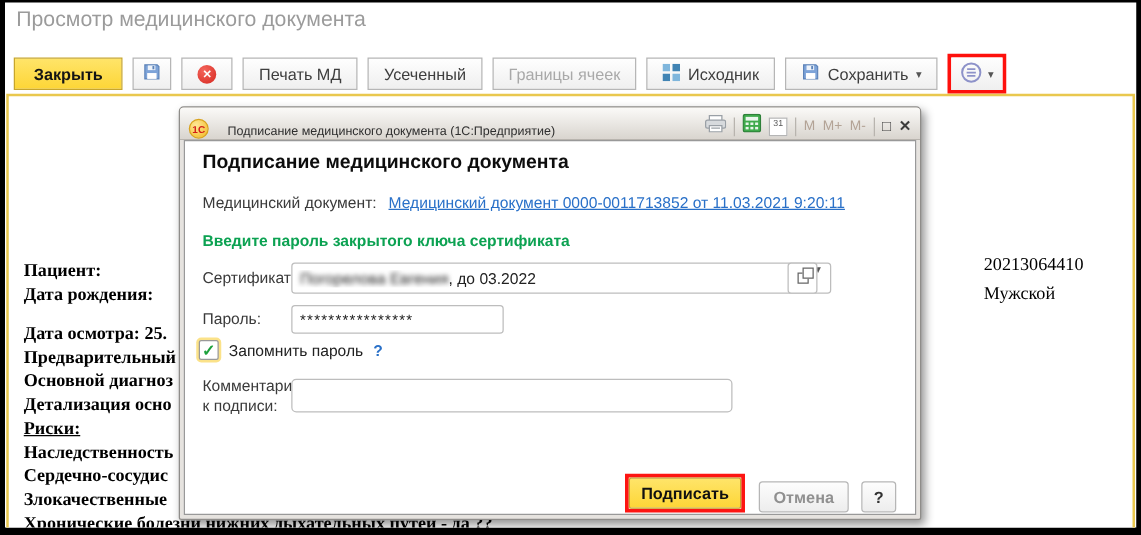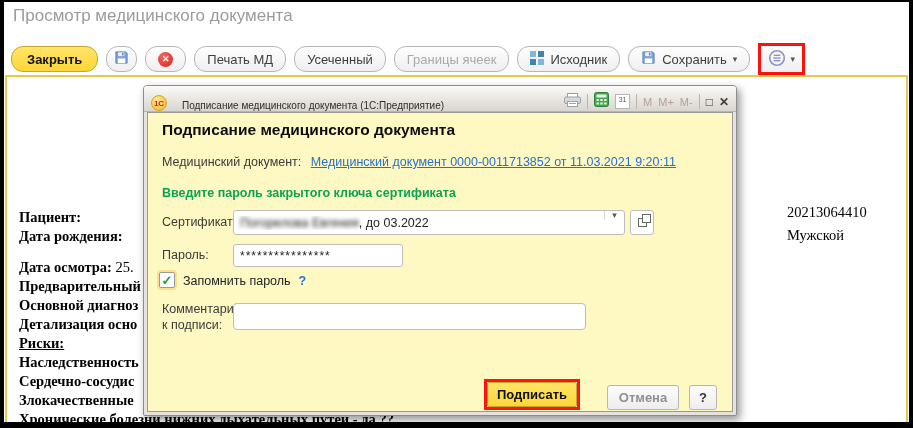--- a/index.html
+++ b/index.html
@@ -5,36 +5,36 @@
   * { margin:0; padding:0; box-sizing:border-box; }
   html,body { width:913px; height:428px; }
   body { background:#000; position:relative; font-family:"Liberation Sans", sans-serif; overflow:hidden; }
   .frame { position:absolute; left:4px; top:2px; right:4px; bottom:6px; background:#fff; overflow:hidden; }
 
   .win-title { position:absolute; left:9px; top:4px; font-size:17px; color:#9b9b9b; white-space:nowrap; }
 
   
   .toolbar { position:absolute; left:7px; top:43px; height:28px; display:flex; align-items:center; gap:8px; }
   .tbtn { height:26px; display:inline-flex; align-items:center; gap:6px; padding:0 12px;
-          background:linear-gradient(#fefefe,#efefef); border:1px solid #b6b6b6; border-radius:12px;
+          background:linear-gradient(#fefefe,#efefef); border:1px solid #b6b6b6; border-radius:0;
           font-size:13px; color:#3e3e3e; white-space:nowrap; cursor:default; }
   .tbtn.yellow { background:linear-gradient(#ffe469,#fdd637); border-color:#c8a62c; font-weight:bold; color:#141414; padding:0 15px; }
   .tbtn.disabled { color:#a9a9a9; }
   .tbtn.icon-only { padding:0 7px; }
   .dd-arrow { font-size:9px; color:#555; line-height:1; }
   .circle-x { width:15px; height:15px; border-radius:50%; background:radial-gradient(circle at 35% 30%, #f4655c, #d6281f);
               color:#fff; font-size:9px; font-weight:bold; display:flex; align-items:center; justify-content:center; }
   .red-box { border:3px solid #fe100c; display:inline-flex; }
 
   
   .doc-area { position:absolute; left:1px; right:1px; top:73px; bottom:-3px; border:2px solid #e9c84e; background:#fff; }
   .doc-lines { position:absolute; left:12px; top:131px; font-family:"Liberation Serif", serif; font-weight:bold;
                font-size:14.5px; line-height:19px; color:#000; white-space:nowrap; }
   .doc-spacer { height:12px; }
-  .exam-value { font-weight:normal; }
+  .exam-value { font-weight:bold; }
   .risks-label { text-decoration:underline; }
   .doc-right { position:absolute; left:780px; top:124px; font-family:"Liberation Serif", serif;
                font-size:14.5px; line-height:23px; color:#000; }
 
   
   .dialog { position:absolute; left:139px; top:83px; width:594px; height:331px; background:#e6e3df;
             border:1px solid #8f8d8a; border-radius:4px 4px 2px 2px; box-shadow:3px 4px 8px rgba(0,0,0,.42); z-index:10; }
   .dlg-titlebar { position:absolute; left:0; right:0; top:0; height:26px;
                   background:linear-gradient(#fbfaf8,#d9d5cf); border-bottom:1px solid #b8b4ae;
                   border-radius:3px 3px 0 0; display:flex; align-items:flex-end; padding:0 7px; gap:15px; }
@@ -43,46 +43,46 @@
                color:#d21e18; font-size:8px; font-weight:bold; display:flex; align-items:center; justify-content:center; }
   .dlg-title { font-size:10px; color:#2e2e2e; white-space:nowrap; }
   .tb-icons { margin-left:auto; display:flex; align-items:center; gap:6px; }
   .tb-sep { width:1px; height:15px; background:#b8b4ae; }
   .m-txt { font-size:11px; color:#b3a396; }
   .glyph-btn { font-size:12px; color:#3c3c3c; font-weight:bold; line-height:1; }
   .cal-icon { width:15px; height:15px; background:#fff; border:1px solid #b5b5b5; overflow:hidden; }
   .cal-top { height:4px; background:#e8663c; }
   .cal-num { font-size:7px; color:#555; text-align:center; line-height:9px; }
 
-  .dlg-body { position:absolute; left:3px; right:3px; top:26px; bottom:3px; background:#fef9c3; border:1px solid #999; }
+  .dlg-body { position:absolute; left:3px; right:3px; top:26px; bottom:3px; background:#ffffff; border:1px solid #999; }
 
   .dlg-header { position:absolute; left:14px; top:8px; font-size:15.5px; font-weight:bold; color:#0d0d0d; white-space:nowrap; }
   .doc-row { position:absolute; left:14px; top:42px; font-size:12.5px; color:#3a3a3a; white-space:nowrap; }
   .doc-link { color:#2970c8; text-decoration:underline; margin-left:6px; cursor:pointer; }
   .prompt { position:absolute; left:14px; top:73px; font-size:12.5px; font-weight:bold; color:#0ca252; }
   .lbl { position:absolute; font-size:12.5px; color:#3a3a3a; }
   .field { border:1px solid #bdbdbd; border-radius:3px; background:#fff; }
-  .cert-field { position:absolute; left:85px; top:97px; width:392px; height:25px; display:flex; align-items:flex-start; }
+  .cert-field { position:absolute; left:85px; top:97px; width:432px; height:25px; display:flex; align-items:flex-start; }
   .cert-text { flex:1; padding:0 6px; font-size:12.5px; color:#222; white-space:nowrap; overflow:hidden; align-self:center; }
   .blurred { filter:blur(2px); }
   .dd-zone { width:20px; border-left:1px solid #d6d6d6; display:flex; align-items:center; justify-content:center; }
   .open-btn { position:absolute; left:482px; top:97px; width:24px; height:25px; display:flex; align-items:center; justify-content:center; }
   .open-icon { position:relative; width:9px; height:9px; border:1px solid #666; }
   .open-icon::after { content:""; position:absolute; left:3px; top:-5px; width:7px; height:7px; border:1px solid #666; background:#fff; }
   .pass-input { position:absolute; left:85px; top:131px; width:170px; height:23px; padding:0 6px;
                 font-family:"Liberation Sans", sans-serif; font-size:12px; color:#222; letter-spacing:1px; outline:none; }
   .chk { position:absolute; left:11px; top:159px; width:16px; height:16px; background:#fff; border:1px solid #9a9a9a;
          border-radius:2px; box-shadow:0 0 0 2px #fbe289; display:flex; align-items:center; justify-content:center;
          color:#1da13c; font-weight:bold; font-size:13px; }
   .remember-row { position:absolute; left:35px; top:161px; font-size:12.5px; color:#222; }
   .remember-help { color:#2970c8; font-weight:bold; margin-left:8px; cursor:pointer; }
   .comment-lbl { position:absolute; left:14px; top:188px; font-size:12.5px; line-height:16px; color:#3a3a3a; }
   .comment-input { position:absolute; left:85px; top:190px; width:353px; height:27px; border-radius:4px;
                    padding:0 6px; font-family:"Liberation Sans", sans-serif; font-size:12.5px; outline:none; }
-  .sign-wrap { position:absolute; left:336px; top:266px; border:3px solid #fd1512; }
+  .sign-wrap { position:absolute; left:352px; top:266px; border:3px solid #fd1512; }
   .btn { height:25px; font-size:13px; border:1px solid #b6b6b6; border-radius:3px;
          background:linear-gradient(#fdfdfd,#ededed); cursor:default; font-family:"Liberation Sans", sans-serif; }
   .sign-btn { width:90px; height:25px; border:1px solid #c8a62c; border-radius:2px;
               background:linear-gradient(#ffe469,#fdd637); font-weight:bold; font-size:13px; color:#111; }
   .cancel-btn { position:absolute; left:459px; top:272px; width:72px; color:#909090;font-weight:bold; }
   .help-btn { position:absolute; left:541px; top:272px; width:28px; color:#333; font-weight:bold; }
 </style>
 </head>
 <body>
 

